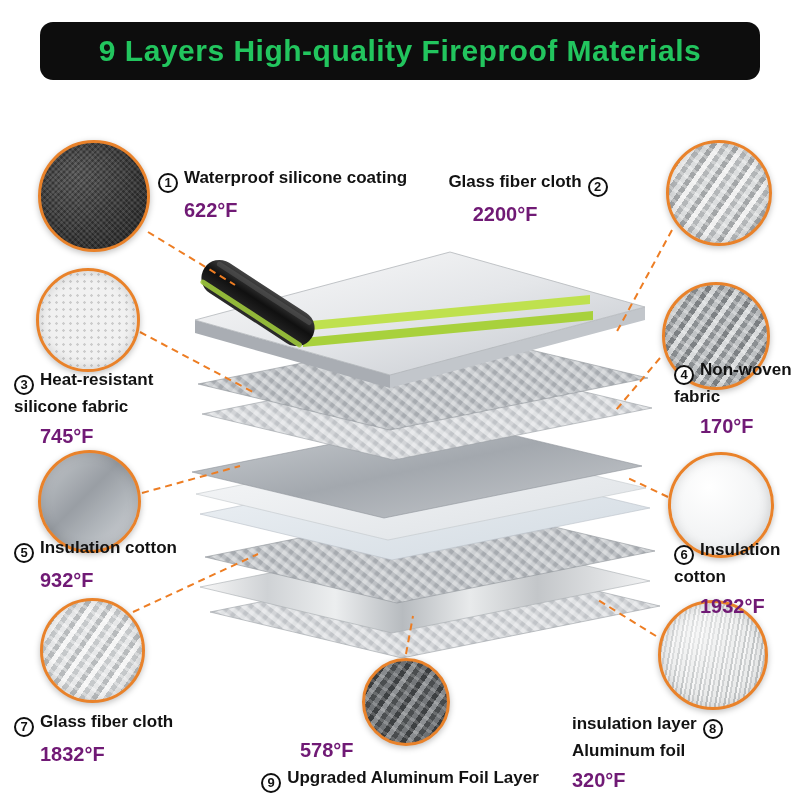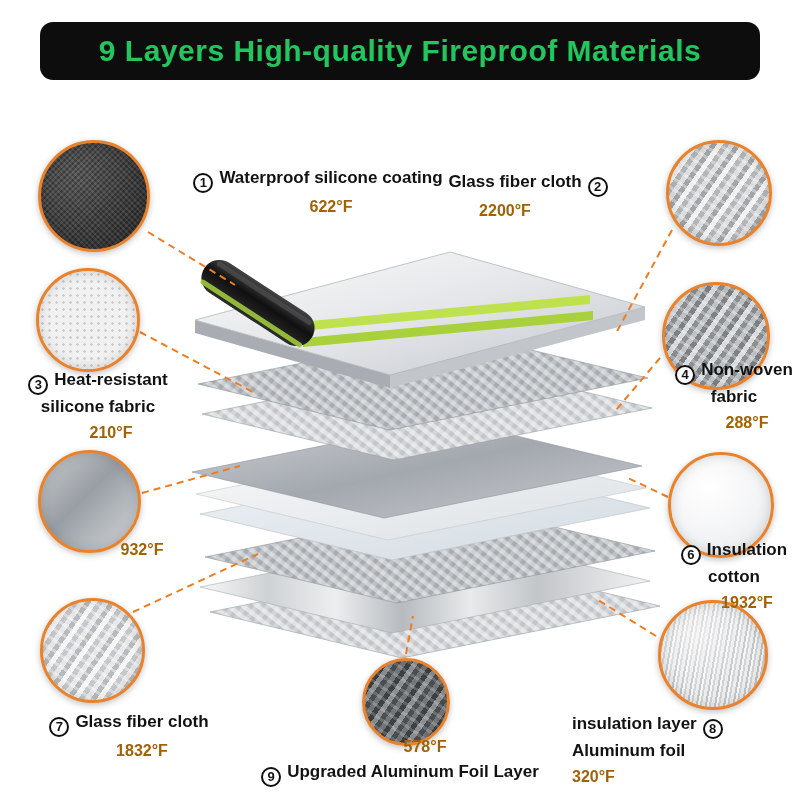--- a/index.html
+++ b/index.html
@@ -77,23 +77,23 @@
       repeating-linear-gradient(100deg, #f6f6f6 0 2px, #cfd1d2 2px 4px, #ebecec 4px 7px, #c2c5c6 7px 9px);
   }
   .tex-carbon-dark{
     background-color:#606365;
     background-image:
       repeating-linear-gradient(35deg, rgba(255,255,255,.18) 0 3px, transparent 3px 9px),
       repeating-linear-gradient(125deg, #8d9093 0 5px, #4b4e50 5px 10px, #74777a 10px 15px, #3d4042 15px 20px);
   }
   
   .label{
-    position:absolute;z-index:3;color:#121212;font-weight:bold;font-size:17px;line-height:1.4;text-align:center;
-  }
-  .temp{color:#a16207;font-size:16px;margin-top:3px;}
+    position:absolute;z-index:3;color:#121212;font-weight:bold;font-size:17px;line-height:1.4;
+  }
+  .temp{color:#701a75;font-size:20px;margin-top:3px;}
   .badge{
     display:inline-flex;align-items:center;justify-content:center;
     width:20px;height:20px;border:2px solid #0f0f0f;border-radius:50%;
     font-size:13px;font-weight:bold;background:#fff;box-sizing:border-box;
     margin-right:6px;vertical-align:-4px;
   }
   .badge.after{margin-right:0;margin-left:6px;}
   .l1{left:158px;top:166px;width:320px;}
   .l1 .temp{padding-left:26px;}
   .l2{right:142px;top:170px;width:260px;text-align:center;}
@@ -104,21 +104,21 @@
   .l4 .temp{padding-left:26px;}
   .l5{left:14px;top:536px;width:230px;}
   .l5 .temp{padding-left:26px;}
   .l6{left:674px;top:538px;width:120px;}
   .l6 .temp{padding-left:26px;}
   .l7{left:14px;top:710px;width:230px;}
   .l7 .temp{padding-left:26px;}
   .l8{right:28px;top:712px;width:200px;text-align:left;}
   .l8 .temp{margin-right:28px;}
   .l9{left:50%;top:736px;transform:translateX(-50%);width:300px;text-align:center;}
-  .l9 .temp{text-align:center;padding-left:50px;margin:0 0 2px 0;}
+  .l9 .temp{text-align:left;padding-left:50px;margin:0 0 2px 0;}
 </style>
 </head>
 <body>
 
 <div class="canvas">
 
   <div class="banner">
     <h1>9 Layers High-quality Fireproof Materials</h1>
   </div>
 
@@ -234,29 +234,30 @@
     <div class="temp">622°F</div>
   </div>
 
   <div class="label l2">
     <div><span>Glass fiber cloth</span><span class="badge after">2</span></div>
     <div class="temp">2200°F</div>
   </div>
 
   <div class="label l3">
     <div><span class="badge">3</span><span>Heat-resistant silicone fabric</span></div>
-    <div class="temp">210°F</div>
+    <div class="temp">745°F</div>
   </div>
 
   <div class="label l4">
     <div><span class="badge">4</span><span>Non-woven fabric</span></div>
-    <div class="temp">288°F</div>
+    <div class="temp">170°F</div>
   </div>
 
   <div class="label l5">
+    <div><span class="badge">5</span><span>Insulation cotton</span></div>
     <div class="temp">932°F</div>
   </div>
 
   <div class="label l6">
     <div><span class="badge">6</span><span>Insulation cotton</span></div>
     <div class="temp">1932°F</div>
   </div>
 
   <div class="label l7">
     <div><span class="badge">7</span><span>Glass fiber cloth</span></div>

